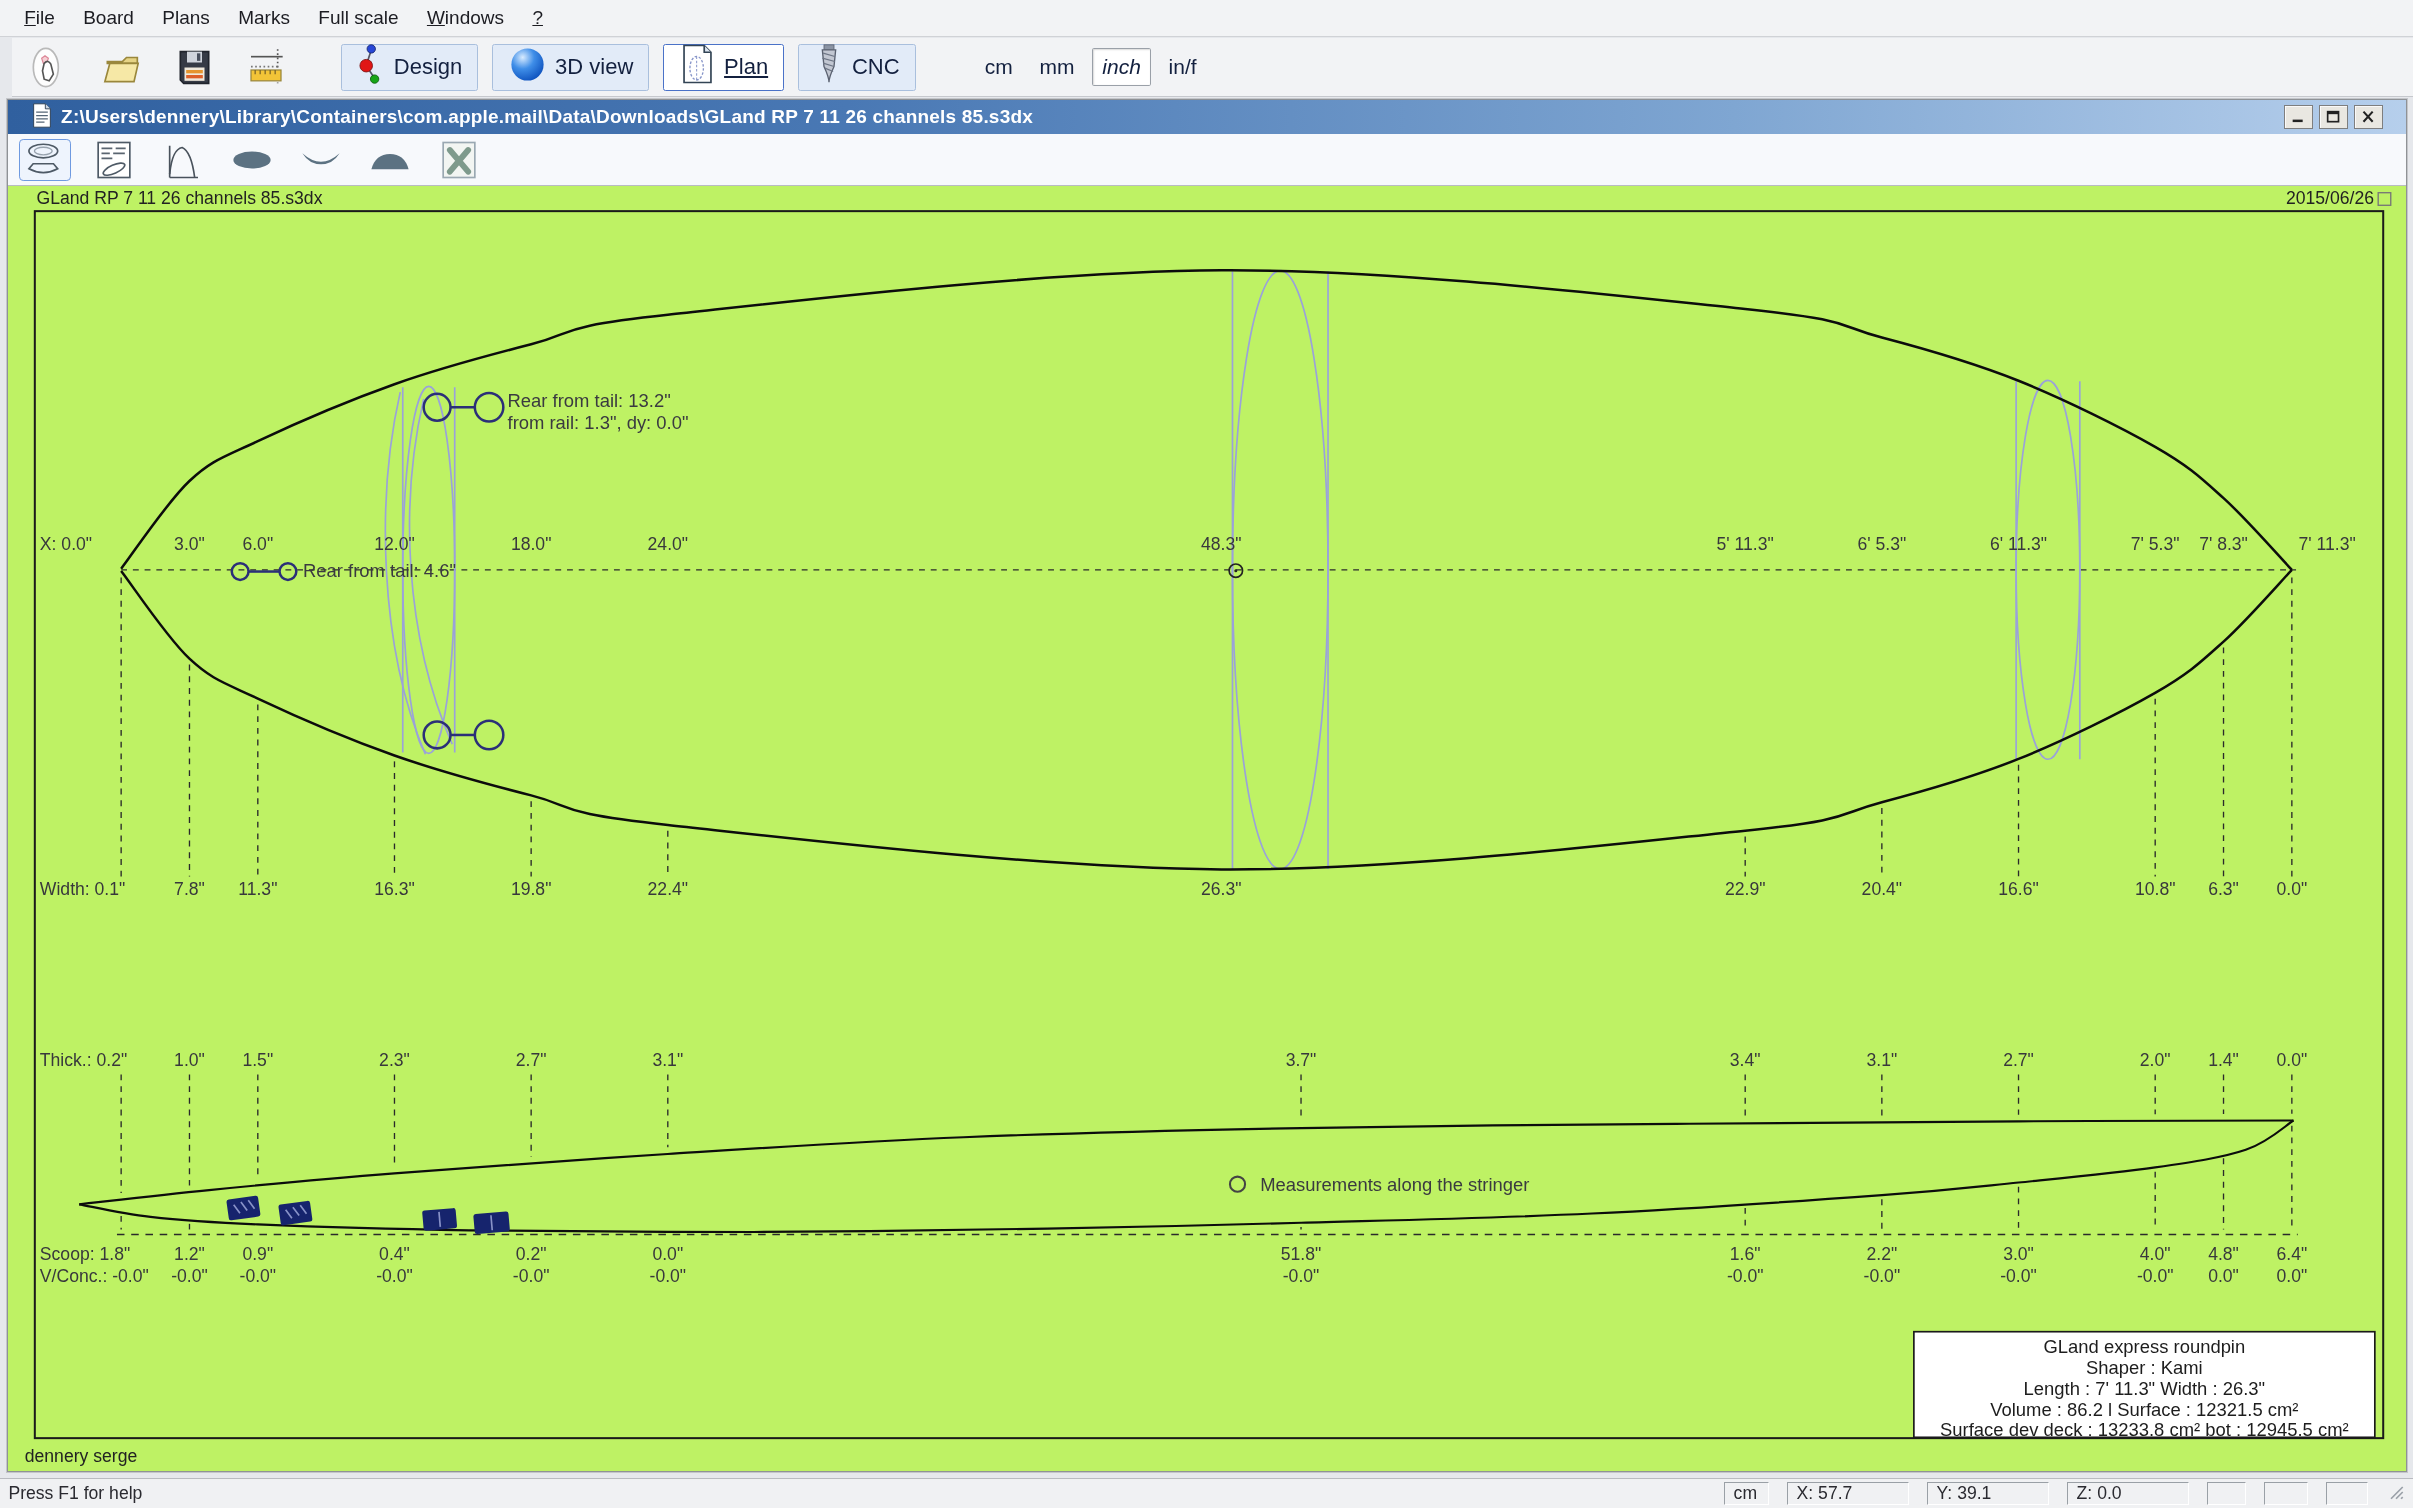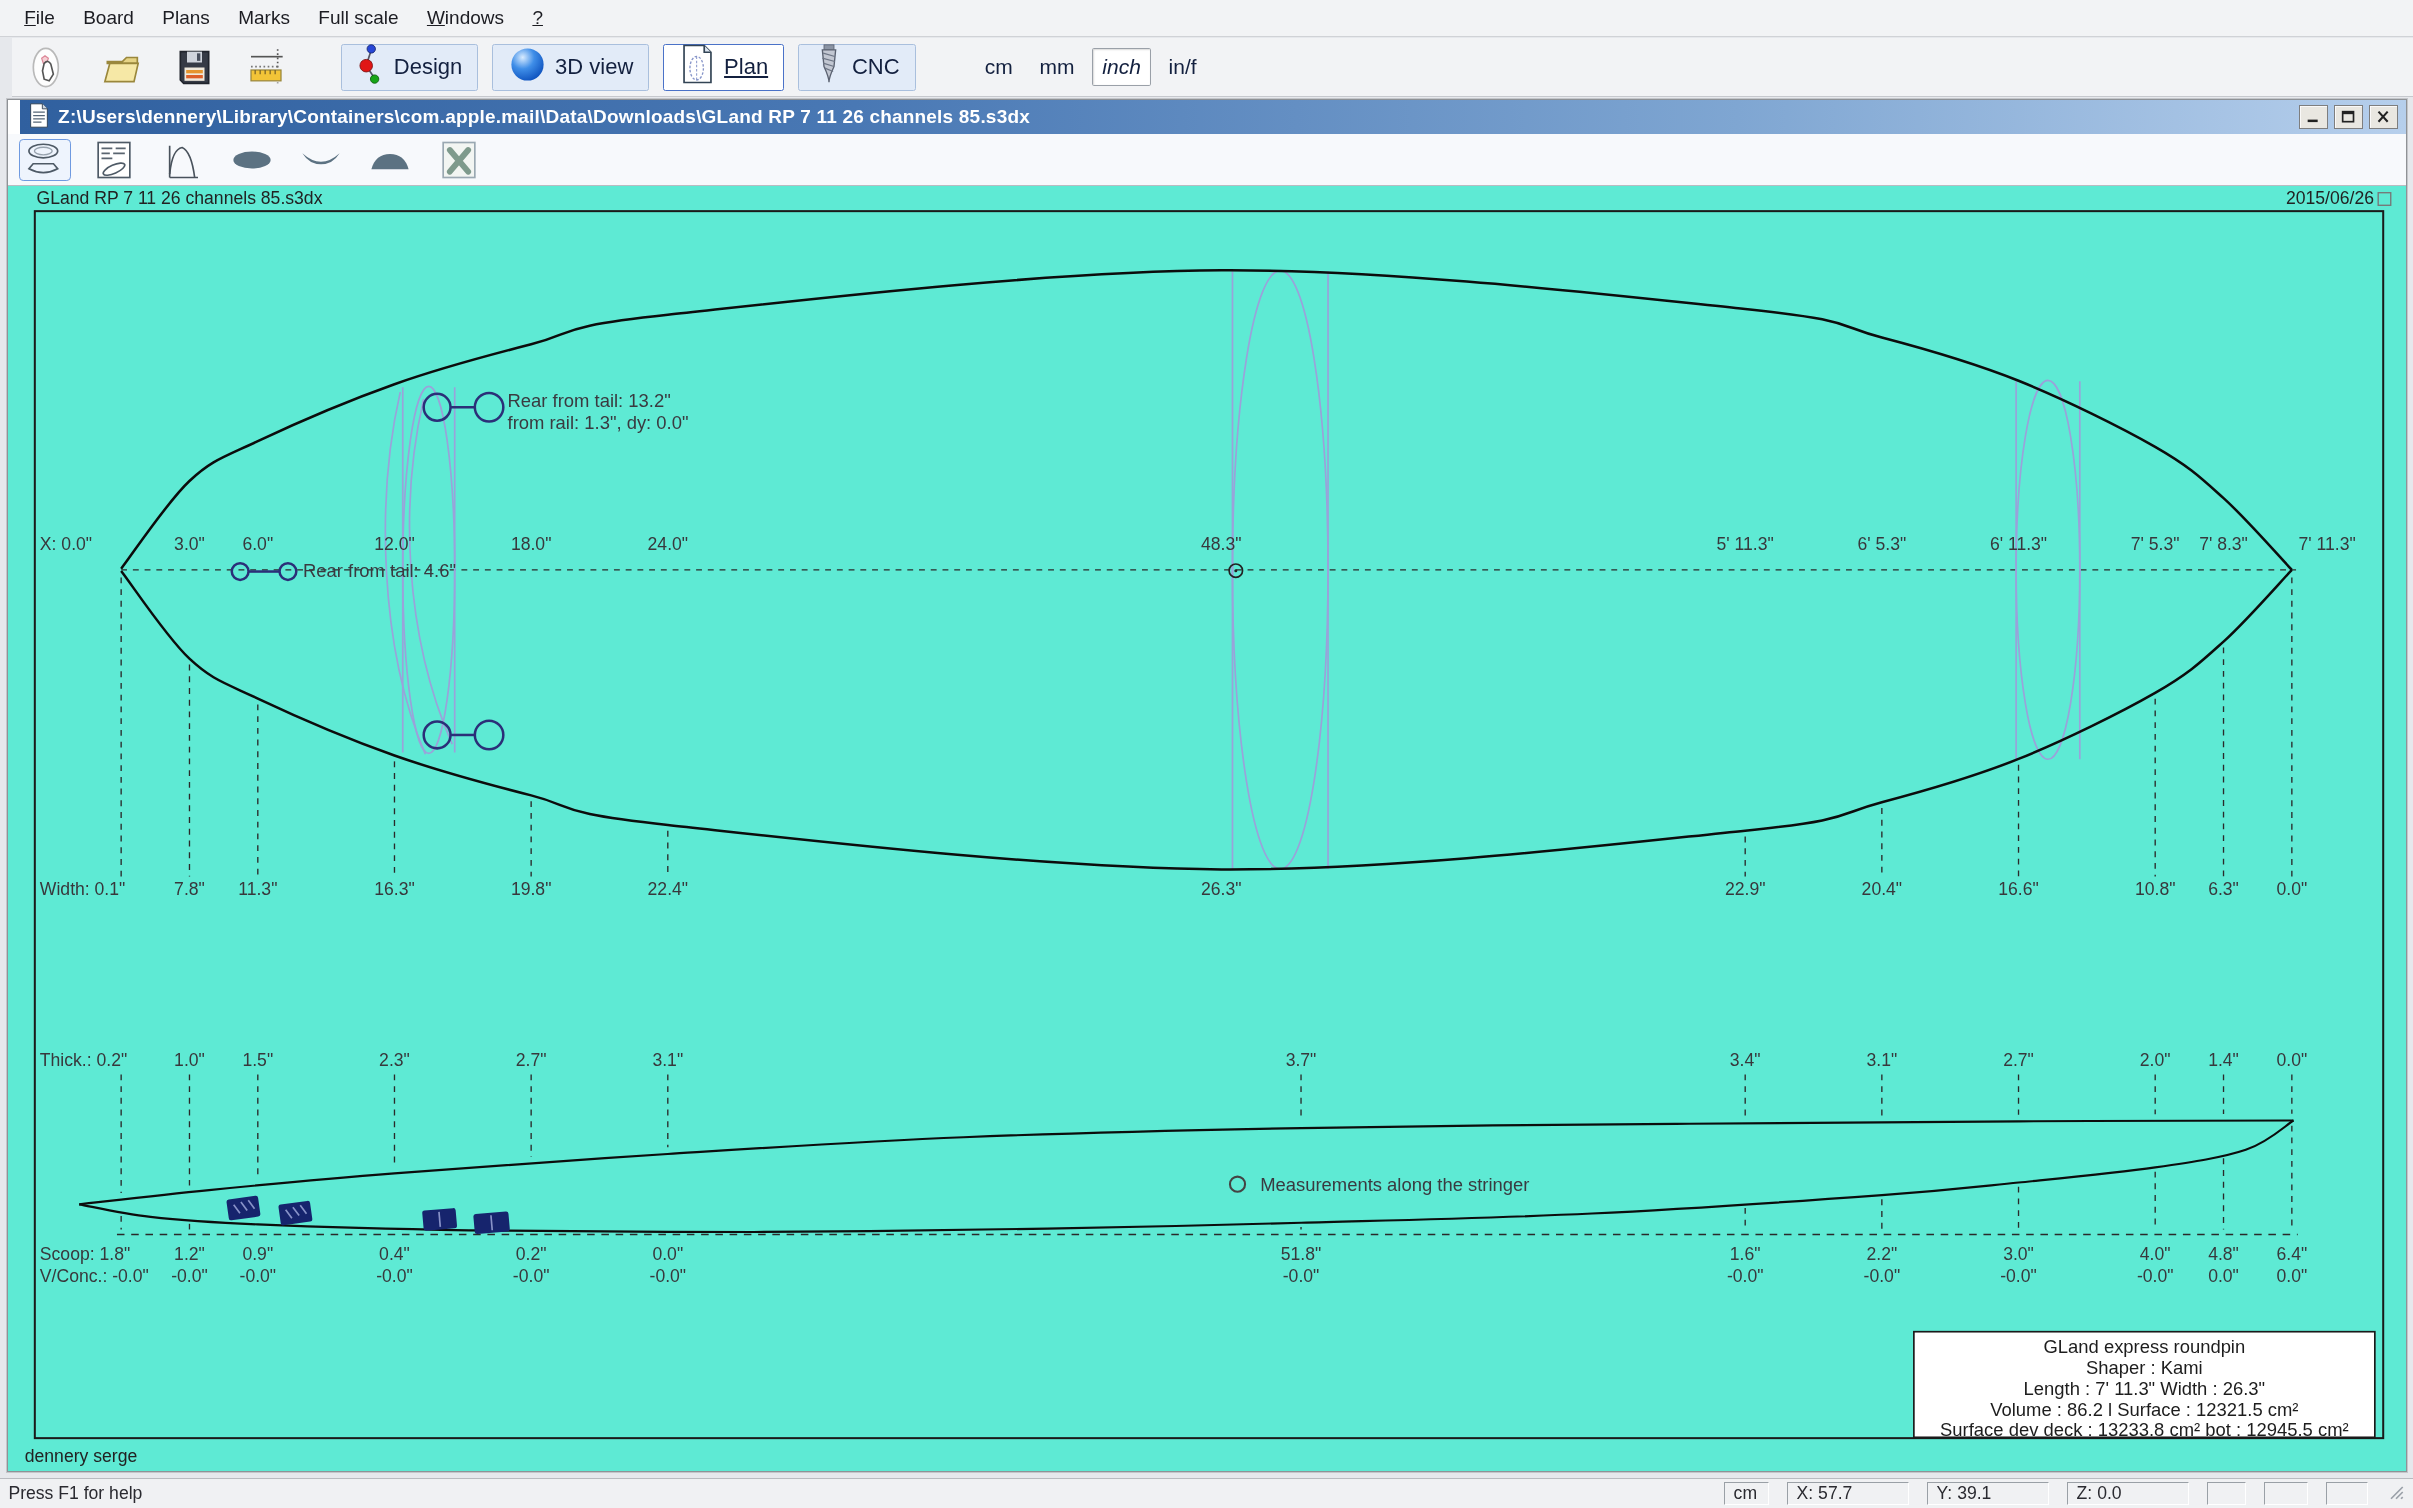--- a/index.html
+++ b/index.html
@@ -10,28 +10,28 @@
   .toolbar{position:absolute;left:12px;top:38px;width:100%;height:59px;background:#f2f3f5;border-bottom:1.7px solid #c6c8cd;display:flex;align-items:center;}
   .file-icons{display:flex;gap:28.5px;padding-left:13.4px;align-items:center;}
   .tool-icon{width:45px;height:45px;display:flex;align-items:center;justify-content:center;}
   .view-buttons{display:flex;gap:13.4px;margin-left:50px;}
   .tb-btn{display:flex;align-items:center;gap:8.4px;height:47px;padding:0 15px;background:#e2ebf8;border:0.8px solid #a9bfdd;border-radius:2.5px;font-size:22px;color:#13203f;}
   .tb-btn.active{background:#ffffff;border:1.7px solid #4a72c8;text-decoration:underline;}
   .units{display:flex;align-items:center;gap:8.4px;margin-left:60px;font-size:21px;color:#13203f;}
   .unit{padding:5.9px 9.2px;}
   .unit.active{background:#fff;border:0.8px solid #9aa0a8;border-radius:1.7px;box-shadow:inset 0.8px 0.8px 1.7px rgba(0,0,0,.18);font-style:italic;}
   .child{position:absolute;left:6.7px;top:99px;width:2400px;height:1373px;border:1.7px solid #8f9296;outline:0.8px solid #c4c6ca;background:#fff;display:flex;flex-direction:column;}
-  .titlebar{height:34px;background:linear-gradient(90deg,#30609f 0%,#4978b4 35%,#7fa6d2 72%,#b6cfec 100%);display:flex;align-items:center;padding:0 8px;gap:8.4px;flex:0 0 auto;margin-left:12px;}
+  .titlebar{height:34px;background:linear-gradient(90deg,#30609f 0%,#4978b4 35%,#7fa6d2 72%,#b6cfec 100%);display:flex;align-items:center;padding:0 23px;gap:8.4px;flex:0 0 auto;}
   .title-text{color:#fff;font-size:19px;font-weight:bold;letter-spacing:0.2px;flex:1;white-space:nowrap;overflow:hidden;}
   .win-btns{display:flex;gap:5.9px;}
   .wbtn{width:29px;height:24px;background:#e9e7e1;border:0.8px solid #7e7e7e;box-shadow:inset 0.8px 0.8px 0 #fff;display:flex;align-items:center;justify-content:center;}
   .toolbar2{height:52px;background:#f7f9fc;border-bottom:1.7px solid #b9bcc2;display:flex;align-items:center;gap:17px;padding:0 11.7px;flex:0 0 auto;}
   .t2-icon{width:52px;height:42px;display:flex;align-items:center;justify-content:center;border:1.7px solid transparent;}
   .t2-icon.active{border:1.7px solid #6f9ae0;border-radius:4.2px;background:#eef4fd;}
-  .canvas{flex:1;position:relative;background:#5eead4;}
+  .canvas{flex:1;position:relative;background:#bef264;}
   .canvas svg{position:absolute;left:0;top:0;}
   .statusbar{position:absolute;left:0;bottom:0;width:100%;height:30px;background:#f0f1f3;border-top:0.8px solid #b9bbc0;display:flex;align-items:center;font-size:17.6px;color:#2a2a30;padding:0 8.4px;gap:18px;}
   .sb-help{flex:1;}
   .sb-cell{height:22.6px;border:0.8px solid;border-color:#9aa0a6 #ffffff #ffffff #9aa0a6;padding:0 8.4px;display:flex;align-items:center;background:#f0f1f3;}
   .cw-u{min-width:45px;}
   .cw-n{width:122px;}
   .cw-e1{width:39px;}.cw-e2{width:44px;}.cw-e3{width:42px;}
   svg text{font-family:"Liberation Sans","DejaVu Sans",sans-serif;}
   .lbl{font-size:21px;fill:#38383c;}
   .rowlbl{font-size:21px;fill:#38383c;}

